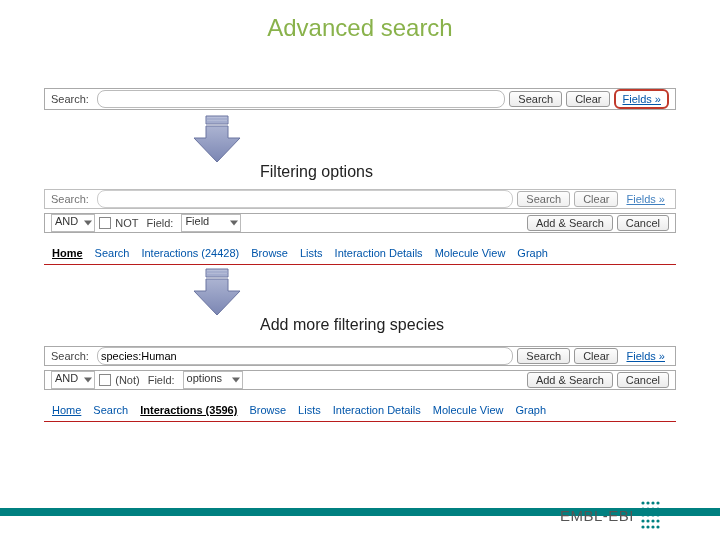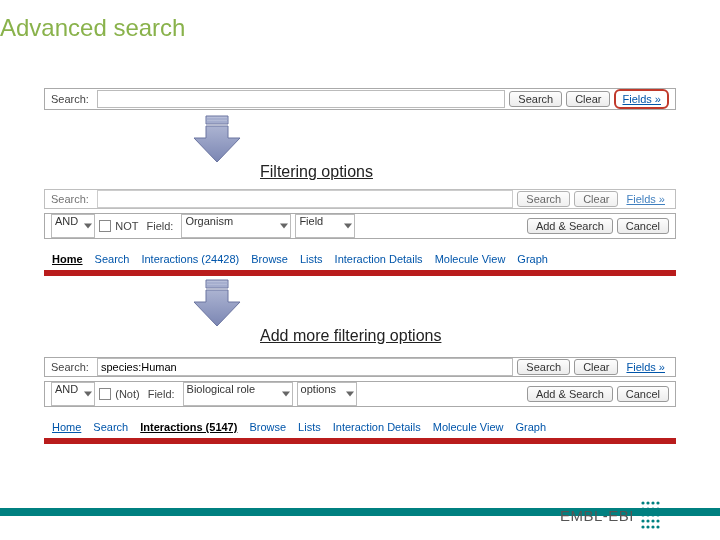--- a/index.html
+++ b/index.html
@@ -9,49 +9,49 @@
     background: #fff;
     font-family: Arial, Helvetica, sans-serif;
     font-size: 11px;
     color: #333;
     position: relative;
     overflow: hidden;
   }
   .slide-title {
     font-size: 24px;
     color: #89b24b;
+    text-align: center;
     padding: 14px 0 6px 0;
     font-weight: normal;
   }
   .section-label {
     font-size: 16px;
     color: #222;
     margin-left: 260px;
     line-height: 1.3;
-    text-decoration: underline;
   }
   .panel {
     margin: 0 44px 4px 44px;
     border: 1px solid #aaa;
     background: #fff;
     padding: 0 6px;
   }
   .row { display: flex; align-items: center; gap: 4px; }
   .lbl { color: #444; margin-right: 4px; }
   .inp {
     border: 1px solid #bbb;
     height: 18px;
     padding: 0 3px;
     font-size: 11px;
     background: #fff;
   }
-  .inp.grow { flex: 1; }
+  .inp.grow { flex: 1; border-radius: 8px; }
   .sel {
     border: 1px solid #bbb;
-    height: 24px;
+    height: 18px;
     font-size: 11px;
     padding: 0 16px 0 3px;
     background: #fff;
     position: relative;
   }
   .sel-wrap { position: relative; display: inline-flex; align-items: center; }
   .sel-arrow {
     position: absolute; right: 3px; top: 50%; transform: translateY(-50%);
     width: 0; height: 0; border-left: 4px solid transparent; border-right: 4px solid transparent; border-top: 5px solid #666;
   }
@@ -77,21 +77,21 @@
     padding: 2px 6px;
   }
   .checkbox {
     width: 12px; height: 12px; border: 1px solid #888; background: #fff; display: inline-block;
   }
   .tabs {
     margin: 9px 44px 0 44px;
     display: flex;
     gap: 12px;
     padding: 5px 8px;
-    border-bottom: 6px solid #b91c1c;
+    border-bottom: 1px solid #b91c1c;
     background: #fff;
     font-size: 11px;
   }
   .tab { color: #0055aa; cursor: pointer; }
   .tab.active { color: #000; font-weight: bold; text-decoration: underline; }
   .tab.underline { text-decoration: underline; }
   .arrow-svg { width: 54px; height: 50px; }
   .arrow-wrap { margin-left: 190px; margin-top: 2px; margin-bottom: -4px; }
   .spacer-right { flex: 1; }
   .footer-bar {
@@ -155,24 +155,20 @@
 <div class="panel">
   <div class="row">
     <span class="sel-wrap">
       <span class="sel">AND</span>
         <span class="sel-arrow"></span>
     </span>
     <span class="checkbox"></span>
     <span class="lbl">NOT</span>
     <span class="lbl">Field:</span>
     <span class="sel-wrap">
-      <span class="sel" style="min-width:110px">Organism</span>
-        <span class="sel-arrow"></span>
-    </span>
-    <span class="sel-wrap">
       <span class="sel" style="min-width:60px">Field</span>
         <span class="sel-arrow"></span>
     </span>
     <span class="spacer-right"></span>
     <span class="btn">Add &amp; Search</span>
     <span class="btn">Cancel</span>
   </div>
 </div>
 
 <div class="tabs" id="tabs1">
@@ -186,21 +182,21 @@
     <span class="tab">Graph</span>
   </div>
 
 <div class="arrow-wrap">
   <svg class="arrow-svg" viewBox="0 0 54 50">
     <path d="M16 2 H38 V10 H16 Z M16 12 H38 V24 H50 L27 48 L4 24 H16 Z" fill="url(#g1)" stroke="#6a74a0" stroke-width="1"></path>
     <line x1="16" y1="5" x2="38" y2="5" stroke="#97a1c6"></line>
     <line x1="16" y1="8" x2="38" y2="8" stroke="#97a1c6"></line>
   </svg>
 </div>
-<div class="section-label">Add more filtering options</div>
+<div class="section-label">Add more filtering species</div>
 
 <div style="height:10px"></div>
 <div class="panel">
   <div class="row">
     <span class="lbl">Search:</span>
     <input class="inp grow" value="species:Human" style="">
     <span class="btn">Search</span>
     <span class="btn">Clear</span>
     <span class="fields-link">Fields »</span>
   </div>
@@ -209,37 +205,33 @@
 <div class="panel">
   <div class="row">
     <span class="sel-wrap">
       <span class="sel">AND</span>
         <span class="sel-arrow"></span>
     </span>
     <span class="checkbox"></span>
     <span class="lbl">(Not)</span>
     <span class="lbl">Field:</span>
     <span class="sel-wrap">
-      <span class="sel" style="min-width:110px">Biological role</span>
-        <span class="sel-arrow"></span>
-    </span>
-    <span class="sel-wrap">
       <span class="sel" style="min-width:60px">options</span>
         <span class="sel-arrow"></span>
     </span>
     <span class="spacer-right"></span>
     <span class="btn">Add &amp; Search</span>
     <span class="btn">Cancel</span>
   </div>
 </div>
 
 <div class="tabs" id="tabs2">
     <span class="tab underline">Home</span>
     <span class="tab">Search</span>
-    <span class="tab active">Interactions (5147)</span>
+    <span class="tab active">Interactions (3596)</span>
     <span class="tab">Browse</span>
     <span class="tab">Lists</span>
     <span class="tab">Interaction Details</span>
     <span class="tab">Molecule View</span>
     <span class="tab">Graph</span>
   </div>
 
 <div class="footer-bar">
   <div class="teal"></div>
   <div class="footer-logo">

